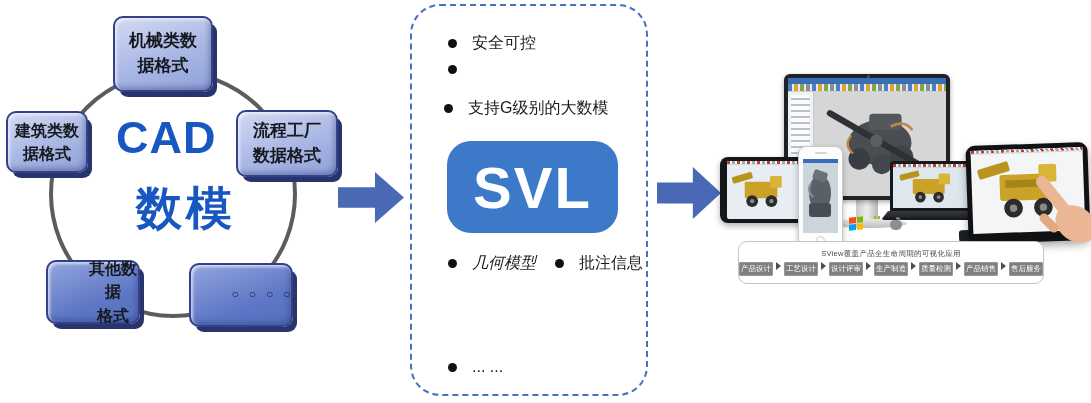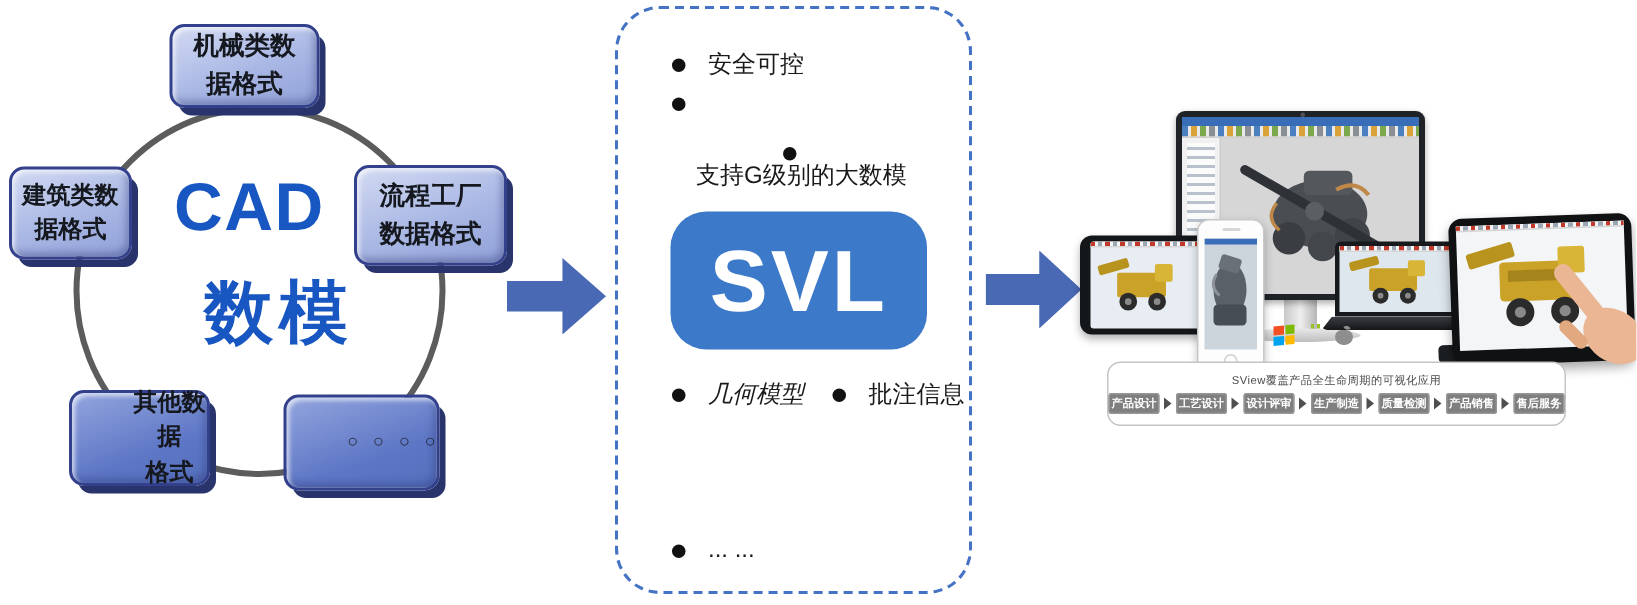--- a/index.html
+++ b/index.html
@@ -11,41 +11,41 @@
   .ring { position:absolute; left:49px; top:70px; width:248px; height:248px;
           border:4px solid #5c5c5c; border-radius:50%; }
   .node { position:absolute; display:flex; flex-direction:column; align-items:center; justify-content:center;
           border:2px solid #33408c; border-radius:10px; text-align:center;
           background:linear-gradient(160deg,#d2daf2 0%,#a9b7e4 55%,#90a1d8 100%);
           box-shadow:5px 6px 0 -1px #28346b, inset 2px 2px 3px rgba(255,255,255,.65), inset -2px -3px 5px rgba(40,50,110,.35);
           color:#15181e; font-weight:600; font-size:17px; line-height:1.45; }
   .node.dark { background:linear-gradient(160deg,#9cadе2 0%,#7289cf 30%,#5d76c5 70%,#5a70b8 100%);
                background:linear-gradient(160deg,#93a5de 0%,#6largen 0, #5d76c5 65%);
                background:linear-gradient(160deg,#93a5de 0%,#5d76c5 65%,#5570bd 100%);padding-left:40px; }
-  .node-top    { left:113px; top:16px;  width:100px; height:56px; }
+  .node-top    { left:113px; top:16px;  width:100px; height:76px; }
   .node-left   { left:6px;   top:111px; width:82px;  height:62px; font-size:16px;}
   .node-right  { left:236px; top:110px; width:102px; height:67px; }
   .node-bl     { left:46px;  top:260px; width:94px;  height:64px; font-size:16px;}
   .node-br     { left:189px; top:263px; width:104px; height:64px; }
   .node-br .dots { font-size:12px; font-weight:700; letter-spacing:10px; color:#1a1d22; padding-left:10px; }
   .cad-title   { position:absolute; left:116px; top:112px; font-size:45px; font-weight:800; color:#1857c2; letter-spacing:1px; }
   .cad-title2  { position:absolute; left:136px; top:178px; font-size:46px; font-weight:800; color:#1857c2; letter-spacing:4px; }
 
   
   .big-arrow { position:absolute; background:#4a69b5;
                clip-path:polygon(0 30%,56% 30%,56% 0,100% 50%,56% 100%,56% 70%,0 70%); }
   .arrow1 { left:338px; top:172px; width:66px; height:51px; }
   .arrow2 { left:657px; top:167px; width:64px; height:52px; }
 
   
   .mid-box { position:absolute; left:410px; top:4px; width:238px; height:392px;
              border:2px dashed #4472c4; border-radius:30px; background:#fff; }
   .feat { position:absolute; display:flex; align-items:center; color:#1a1a1a; font-size:16px; white-space:nowrap; }
   .dot  { width:9px; height:9px; border-radius:50%; background:#111; margin-right:15px; flex:0 0 auto; }
-  .tf0 { left:448px; top:33px; } .tf1 { left:448px; top:65px; } .tf2 { left:464px; top:98px;flex-direction:column; }
+  .tf0 { left:448px; top:33px; } .tf1 { left:448px; top:65px; } .tf2 { left:444px; top:98px; }
   .svl-btn { position:absolute; left:447px; top:141px; width:171px; height:92px;
              background:#3c79c9; border-radius:24px; display:flex; align-items:center; justify-content:center;
              color:#fff; font-size:58px; font-weight:800; letter-spacing:2px; }
   .brow { position:absolute; display:flex; align-items:center; }
   .bcell { display:flex; align-items:center; color:#1a1a1a; font-size:16px; white-space:nowrap; }
   .bcell.c1 { width:107px;font-style:italic; }
   .br0 { left:448px; top:253px; } .br1 { left:448px; top:288px; } .br2 { left:448px; top:323px; }
   .brm { left:448px; top:358px; }
 
   
@@ -110,21 +110,21 @@
   .android .a-legs i { width:2px; height:3px; background:#97c024; }
   .apple { width:12px; height:13px; position:relative; }
   .apple .ap-body { position:absolute; left:0; top:3px; width:12px; height:10px; background:#8e8e8e; border-radius:5px 5px 6px 6px; }
   .apple .ap-leaf { position:absolute; left:6px; top:0; width:4px; height:3px; background:#8e8e8e; border-radius:0 4px 0 4px; transform:rotate(-20deg); }
 
   
   .lifecycle { position:absolute; left:38px; top:241px; width:306px; height:43px;
                border:1px solid #c4c4c4; border-radius:9px; background:#fff; z-index:7;
                display:flex; flex-direction:column; align-items:center; justify-content:center; gap:3px; }
   .lc-title { font-size:7.5px; color:#4a4a4a; letter-spacing:.3px; }
-  .lc-stages { display:flex; align-items:center; gap:2px;font-weight:bold; }
+  .lc-stages { display:flex; gap:2px; }
   .stage { background:#7f7f7f; color:#fff; font-size:7.5px; line-height:1; padding:3px 2px; border-radius:2px;
            box-shadow:inset 0 0 0 1px #979797; white-space:nowrap; }
   .lc-arrow { width:0; height:0; border-left:5px solid #4f4f4f; border-top:4px solid transparent; border-bottom:4px solid transparent; margin:0 1px; }
 </style>
 </head>
 <body>
 
 <div class="canvas">
 
   <div class="left-sec">

